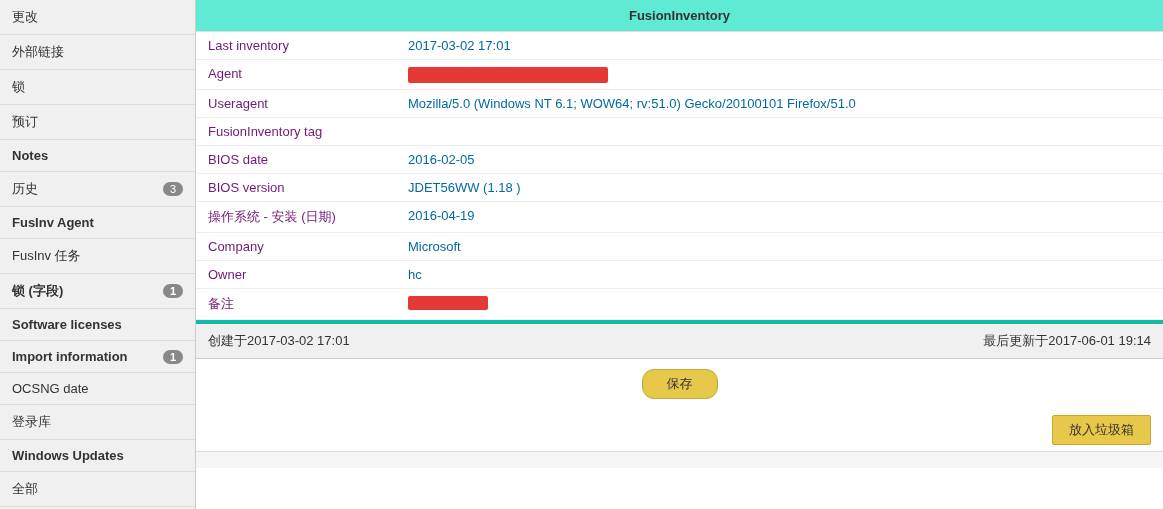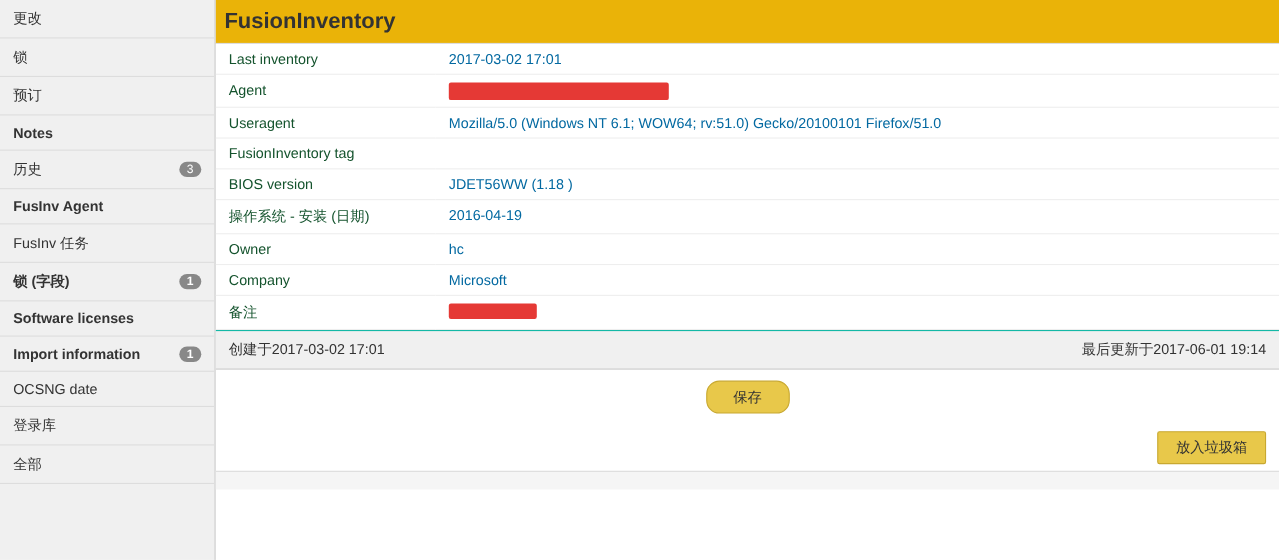--- a/index.html
+++ b/index.html
@@ -36,41 +36,41 @@
 
     
     #main {
       flex: 1;
       padding: 0;
       overflow: auto;
     }
 
     
     .section-title {
-      text-align: left;
+      text-align: center;
       font-weight: bold;
-      font-size: 20px;
+      font-size: 13px;
       padding: 8px;
-      background: #eab308;
+      background: #5eead4;
       border-bottom: 1px solid #ddd;
     }
 
     
     .info-table {
       width: 100%;
       border-collapse: collapse;
     }
     .info-table tr td {
       padding: 6px 12px;
       border-bottom: 1px solid #eee;
       vertical-align: top;
     }
     .info-table tr td:first-child {
       width: 200px;
-      color: #14532d;
+      color: #701a75;
       font-size: 13px;
     }
     .info-table tr td:last-child {
       color: #0369a1;
       font-size: 13px;
     }
 
     
     .redacted-bar {
       display: inline-block;
@@ -85,21 +85,21 @@
       width: 80px;
       height: 14px;
       background: #e53935;
       border-radius: 2px;
       vertical-align: middle;
     }
 
     
     .footer-row {
       background: #f0f0f0;
-      border-top: 1px solid #14b8a6;
+      border-top: 4px solid #14b8a6;
       border-bottom: 1px solid #ccc;
       padding: 8px 12px;
       display: flex;
       justify-content: space-between;
       align-items: center;
       font-size: 13px;
       color: #333;
     }
 
     
@@ -148,20 +148,23 @@
     }
   </style>
 </head>
 <body>
 
 <div id="sidebar">
 <div class="sidebar-item">
       <span>更改</span>
     </div>
     <div class="sidebar-item">
+      <span>外部链接</span>
+    </div>
+    <div class="sidebar-item">
       <span>锁</span>
     </div>
     <div class="sidebar-item">
       <span>预订</span>
     </div>
     <div class="sidebar-item bold-item">
       <span>Notes</span>
     </div>
     <div class="sidebar-item">
       <span>历史</span>
@@ -182,20 +185,23 @@
     </div>
     <div class="sidebar-item bold-item">
       <span>Import information</span>
       <span class="badge">1</span>
     </div>
     <div class="sidebar-item">
       <span>OCSNG date</span>
     </div>
     <div class="sidebar-item">
       <span>登录库</span>
+    </div>
+    <div class="sidebar-item bold-item">
+      <span>Windows Updates</span>
     </div>
     <div class="sidebar-item">
       <span>全部</span>
     </div>
   </div>
 
 <div id="main">
   <div class="section-title">FusionInventory</div>
 
   <table class="info-table">
@@ -210,34 +216,38 @@
         </tr>
         <tr>
           <td>Useragent</td>
           <td>Mozilla/5.0 (Windows NT 6.1; WOW64; rv:51.0) Gecko/20100101 Firefox/51.0</td>
         </tr>
         <tr>
           <td>FusionInventory tag</td>
           <td></td>
         </tr>
         <tr>
+          <td>BIOS date</td>
+          <td>2016-02-05</td>
+        </tr>
+        <tr>
           <td>BIOS version</td>
           <td>JDET56WW (1.18 )</td>
         </tr>
         <tr>
           <td>操作系统 - 安装 (日期)</td>
           <td>2016-04-19</td>
         </tr>
         <tr>
+          <td>Company</td>
+          <td>Microsoft</td>
+        </tr>
+        <tr>
           <td>Owner</td>
           <td>hc</td>
-        </tr>
-        <tr>
-          <td>Company</td>
-          <td>Microsoft</td>
         </tr>
         <tr>
           <td>备注</td>
           <td><span class="redacted-bar-sm"></span></td>
         </tr>
       </tbody>
   </table>
 
   <div class="footer-row">
     <span>创建于2017-03-02 17:01</span>

